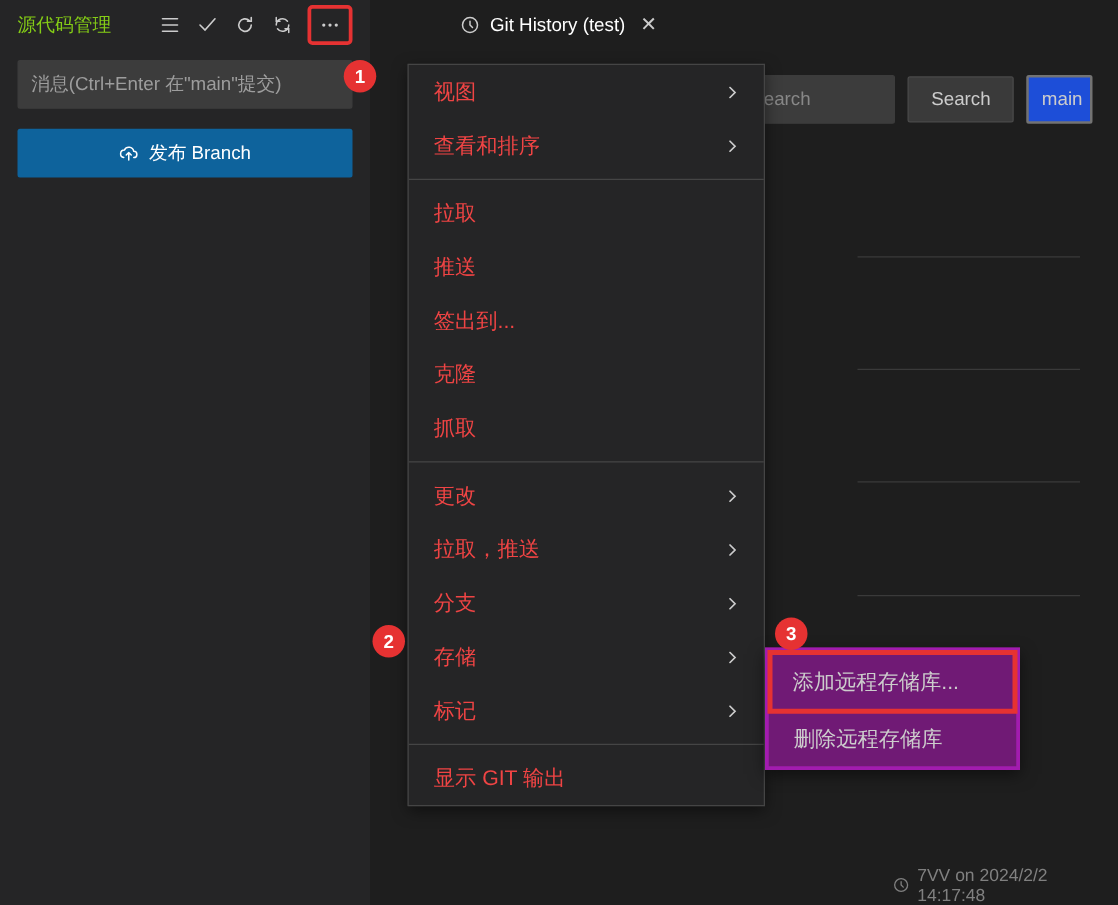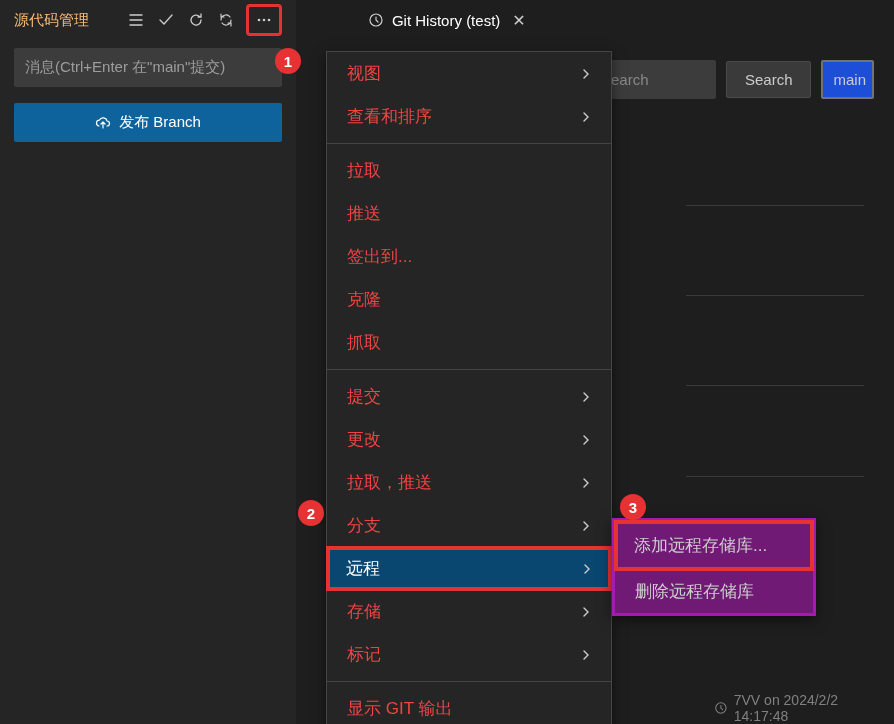--- a/index.html
+++ b/index.html
@@ -9,21 +9,21 @@
       font-family: "Segoe UI", "Microsoft YaHei", sans-serif;
       font-size: 14px;
       width: 894px;
       height: 724px;
       overflow: hidden;
       position: relative;
     }
     .container { display: flex; height: 100%; }
     .sidebar { width: 325px; background: #252526; display: flex; flex-direction: column; }
     .scm-header { display: flex; align-items: center; padding: 8px 14px; height: 40px; gap: 6px; }
-    .scm-title { font-size: 15px; color: #fdba74; margin-right: auto; }
+    .scm-title { font-size: 15px; color: #84cc16; margin-right: auto; }
     .scm-icon { width: 24px; height: 24px; display: flex; align-items: center; justify-content: center; color: #cccccc; cursor: pointer; border-radius: 4px; }
     .more-button {
       width: 36px;
       height: 32px;
       border: 3px solid #e63232;
       border-radius: 4px;
       display: flex; align-items: center; justify-content: center;
       margin-left: 2px;
     }
     .marker {
@@ -263,53 +263,37 @@
       <span>签出到...</span>
     </div>
     <div class="ctx-item">
       <span>克隆</span>
     </div>
     <div class="ctx-item">
       <span>抓取</span>
     </div>
     <div class="ctx-sep"></div>
     <div class="ctx-item">
-      <span>提交</span>
-      <span class="chevron">
-        <svg width="10" height="10" viewBox="0 0 10 10">
-          <path d="M3 1l4 4-4 4" stroke="currentColor" stroke-width="1.4" fill="none" stroke-linecap="round"></path>
-        </svg>
-      </span>
-    </div>
-    <div class="ctx-item">
       <span>更改</span>
       <span class="chevron">
         <svg width="10" height="10" viewBox="0 0 10 10">
           <path d="M3 1l4 4-4 4" stroke="currentColor" stroke-width="1.4" fill="none" stroke-linecap="round"></path>
         </svg>
       </span>
     </div>
     <div class="ctx-item">
       <span>拉取，推送</span>
       <span class="chevron">
         <svg width="10" height="10" viewBox="0 0 10 10">
           <path d="M3 1l4 4-4 4" stroke="currentColor" stroke-width="1.4" fill="none" stroke-linecap="round"></path>
         </svg>
       </span>
     </div>
     <div class="ctx-item">
       <span>分支</span>
-      <span class="chevron">
-        <svg width="10" height="10" viewBox="0 0 10 10">
-          <path d="M3 1l4 4-4 4" stroke="currentColor" stroke-width="1.4" fill="none" stroke-linecap="round"></path>
-        </svg>
-      </span>
-    </div>
-    <div class="ctx-item highlighted boxed">
-      <span>远程</span>
       <span class="chevron">
         <svg width="10" height="10" viewBox="0 0 10 10">
           <path d="M3 1l4 4-4 4" stroke="currentColor" stroke-width="1.4" fill="none" stroke-linecap="round"></path>
         </svg>
       </span>
     </div>
     <div class="ctx-item">
       <span>存储</span>
       <span class="chevron">
         <svg width="10" height="10" viewBox="0 0 10 10">

